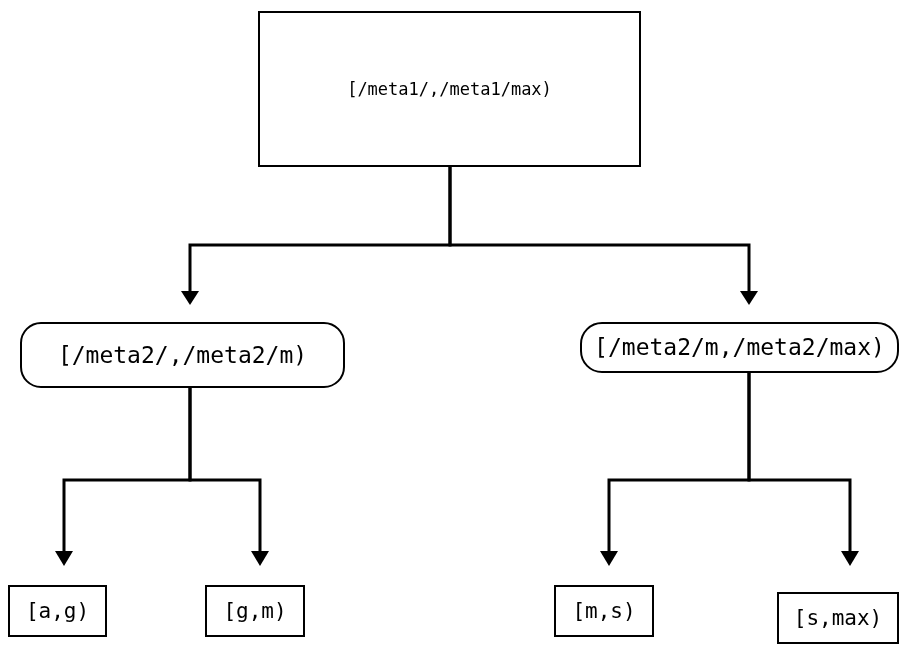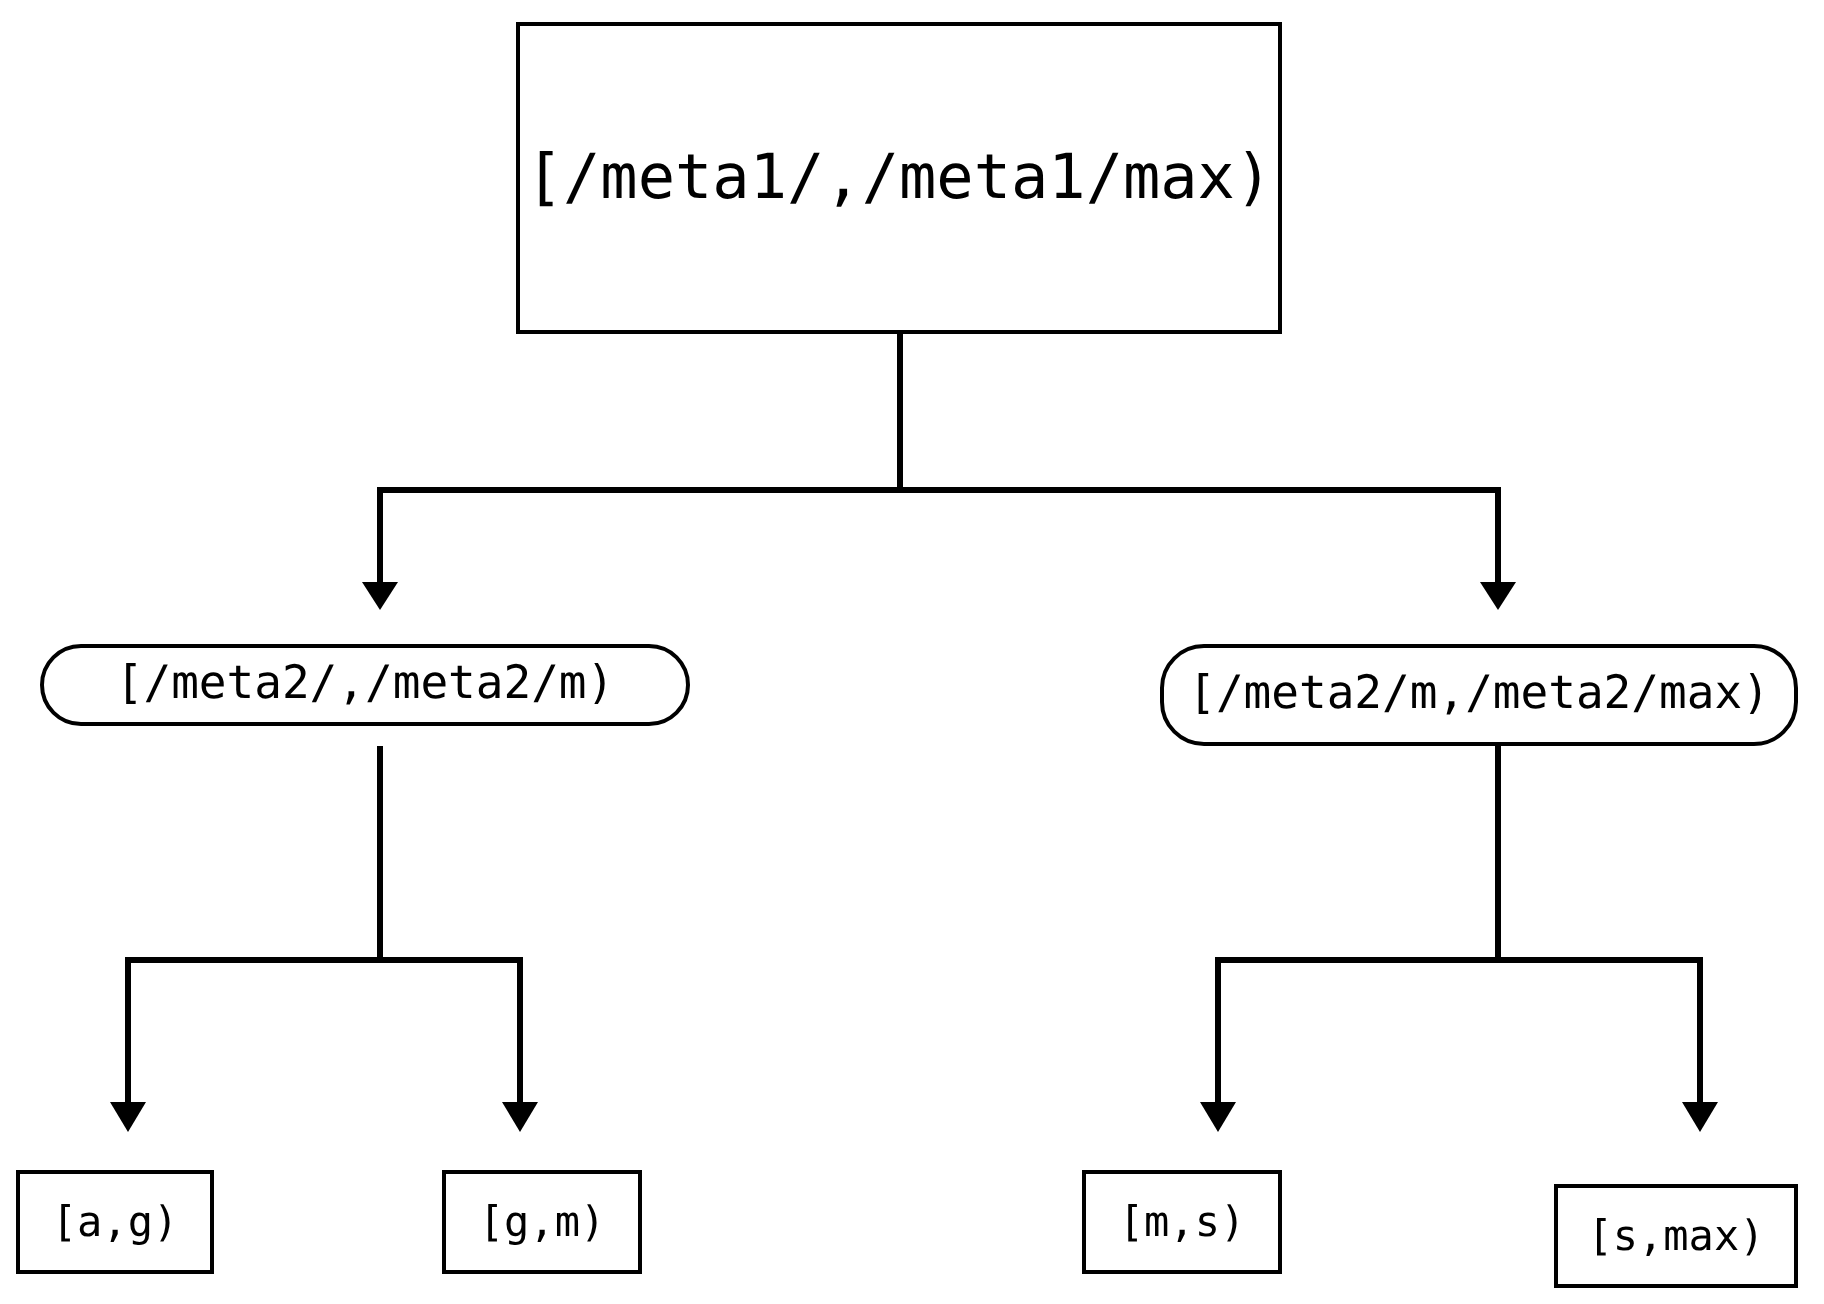--- a/index.html
+++ b/index.html
@@ -33,21 +33,21 @@
     justify-content: center;
     z-index: 2;
   }
   .node-label {
     font-family: "DejaVu Sans Mono", "Liberation Mono", monospace;
     color: #000000;
     white-space: pre;
     letter-spacing: 0px;
     line-height: 1;
   }
-  .lvl-root .node-label { font-size: 31px; }
+  .lvl-root .node-label { font-size: 17px; }
   .lvl-mid  .node-label { font-size: 23px; }
   .lvl-leaf .node-label { font-size: 21px; }
 </style>
 </head>
 <body>
 
 <div id="diagram-root">
 
   <svg id="edge-layer" width="912" height="652" viewBox="0 0 912 652" xmlns="http://www.w3.org/2000/svg">
 
@@ -79,37 +79,37 @@
     <g>
       <path d="M 749 373 L 749 480 L 850 480 L 850 552" fill="none" stroke="#000000" stroke-width="3"></path>
       <polygon points="841,551 859,551 850,566" fill="#000000"></polygon>
     </g>
   </svg>
 
   <div class="node-box lvl-root" style="left:258px; top:11px; width:383px; height:156px;">
     <span class="node-label">[/meta1/,/meta1/max)</span>
   </div>
 
-  <div class="node-box lvl-mid" style="left:20px; top:322px; width:325px; height:41px;border-radius:21px;">
+  <div class="node-box lvl-mid" style="left:20px; top:322px; width:325px; height:66px;border-radius:21px;">
     <span class="node-label">[/meta2/,/meta2/m)</span>
   </div>
 
   <div class="node-box lvl-mid" style="left:580px; top:322px; width:319px; height:51px;border-radius:22px;">
     <span class="node-label">[/meta2/m,/meta2/max)</span>
   </div>
 
   <div class="node-box lvl-leaf" style="left:8px; top:585px; width:99px; height:52px;">
     <span class="node-label">[a,g)</span>
   </div>
 
-  <div class="node-box lvl-leaf" style="left:205px; top:585px; width:100px; height:52px;margin-left:16px;">
+  <div class="node-box lvl-leaf" style="left:205px; top:585px; width:100px; height:52px;">
     <span class="node-label">[g,m)</span>
   </div>
 
-  <div class="node-box lvl-leaf" style="left:541px; top:585px; width:100px; height:52px;">
+  <div class="node-box lvl-leaf" style="left:554px; top:585px; width:100px; height:52px;">
     <span class="node-label">[m,s)</span>
   </div>
 
   <div class="node-box lvl-leaf" style="left:777px; top:592px; width:122px; height:52px;">
     <span class="node-label">[s,max)</span>
   </div>
 
 </div>
 
 </body></html>

